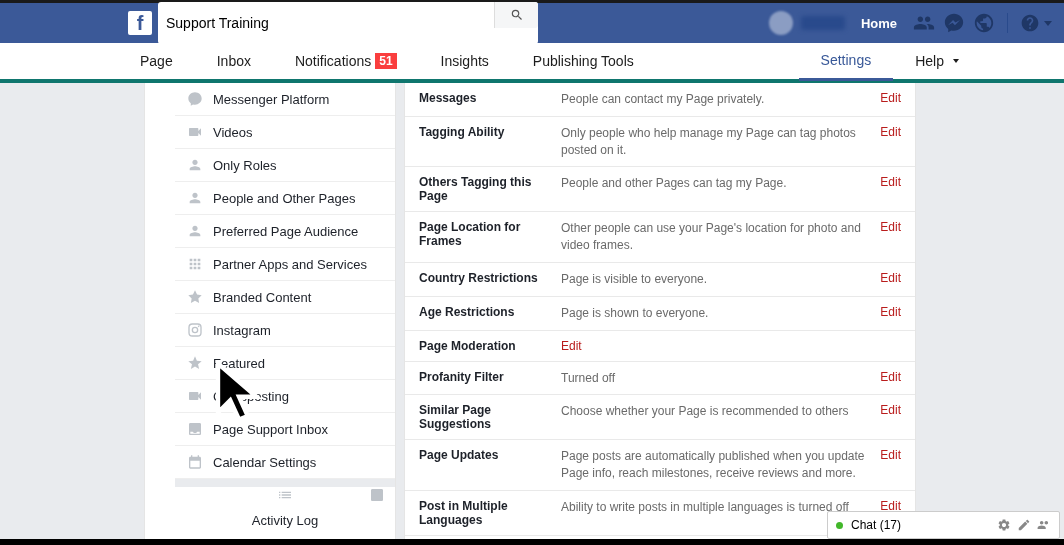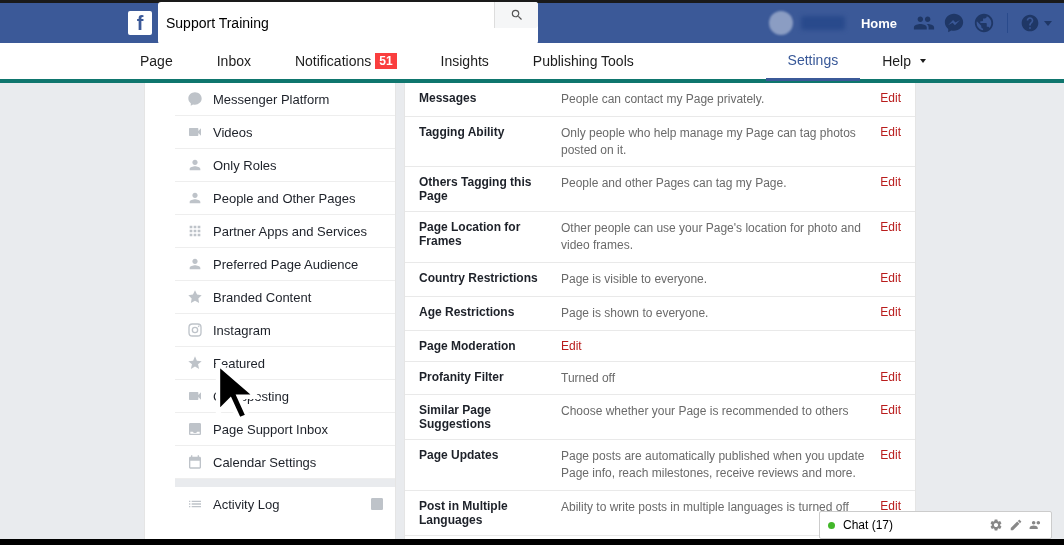--- a/index.html
+++ b/index.html
@@ -17,38 +17,38 @@
 .top-link { color: #fff; font-size: 13px; font-weight: 600; text-decoration: none; padding: 0 8px; }
 .top-icon { width: 22px; height: 22px; fill: #1f3766; cursor: pointer; }
 .help-icon { display:flex; align-items:center; gap:4px; }
 .help-icon svg { fill: #1f3766; }
 .caret-down { width: 0; height: 0; border-left: 4px solid transparent; border-right: 4px solid transparent; border-top: 5px solid #1f3766; }
 
 .nav2 { height: 40px; background: #fff; border-bottom: 4px solid #0f766e; display: flex; align-items: center; padding: 0 0 0 118px; }
 .nav2 a { color: #1d1d1d; font-size: 14px; text-decoration: none; padding: 0 22px; height: 40px; display: flex; align-items: center; cursor: pointer; }
 .nav2 a.active { color: #385898; border-bottom: 3px solid #3b5998; font-weight: 400; }
 .badge { background: #fa3e3e; color: #fff; font-size: 12px; padding: 1px 4px; border-radius: 0; margin-left: 4px; font-weight: 600; }
-.nav2-right { margin-left: auto; display: flex; padding-right: 116px; }
+.nav2-right { margin-left: auto; display: flex; padding-right: 83px; }
 .help-drop { display: flex; align-items: center; gap: 9px; }
 .help-drop .caret-sm { width:0; height:0; border-left:3px solid transparent; border-right:3px solid transparent; border-top:4px solid #1d1d1d; }
 
 .content { display: flex; padding: 0 0 0 144px; }
 .sidebar { width: 252px; background: #fff; border: 1px solid #e5e5e5; border-top: none; }
 .sidebar-item { height: 33px; display: flex; align-items: center; padding: 0 12px; border-bottom: 1px solid #eee; color: #1d2129; font-size: 13px; cursor: pointer; gap: 10px; margin-left: 30px; }
-.sidebar-item.alog { border-top: 8px solid #e9ebee; border-bottom: none; position: relative; height: 42px; }
+.sidebar-item.alog { border-top: 8px solid #e9ebee; border-bottom: none; position: relative; height: 42px; flex-direction: column; }
 .sb-icon { width: 16px; height: 16px; fill: #bec3c9; flex-shrink: 0; }
 .alog-arrow { position: absolute; right: 10px; }
 
 .settings-table { flex: 1; max-width: 512px; background: #fff; border: 1px solid #e5e5e5; border-top: none; margin-left: 8px; }
 .srow { display: flex; padding: 8px 14px; border-bottom: 1px solid #e9e9e9; font-size: 12px; align-items: flex-start; }
 .srow .name { width: 142px; font-weight: 600; color: #1d2129; flex-shrink: 0; }
 .srow .desc { flex: 1; color: #6a6a6a; padding-right: 10px; line-height: 1.4; }
 .srow .edit { color: #b91c1c; cursor: pointer; }
 
-.chatbar { position: absolute; bottom: 6px; right: 12px; height: 28px; background: #fff; border: 1px solid #ccc; border-radius: 2px; display: flex; align-items: center; padding: 0 8px; gap: 8px; font-size: 12px; }
+.chatbar { position: absolute; bottom: 6px; right: 4px; height: 28px; background: #fff; border: 1px solid #ccc; border-radius: 2px; display: flex; align-items: center; padding: 0 8px; gap: 8px; font-size: 12px; }
 .chat-dot { width: 7px; height: 7px; border-radius: 50%; background: #42b72a; }
 .chat-icons { display: flex; gap: 6px; }
 .chat-icons svg { width: 14px; height: 14px; fill: #888; }
 
 .blackbar { position: absolute; bottom: 0; left: 0; right: 0; height: 6px; background: #000; }
 
 .cursor { position: absolute; left: 210px; top: 360px; pointer-events: none; }
 .cursor svg { width: 58px; height: 70px; }
 </style>
 </head>
@@ -126,29 +126,29 @@
         <span>Only Roles</span>
       </div>
     <div class="sidebar-item">
         <svg class="sb-icon" viewBox="0 0 24 24">
           <path d="M12 12c2.21 0 4-1.79 4-4s-1.79-4-4-4-4 1.79-4 4 1.79 4 4 4zm0 2c-2.67 0-8 1.34-8 4v2h16v-2c0-2.66-5.33-4-8-4z"></path>
         </svg>
         <span>People and Other Pages</span>
       </div>
     <div class="sidebar-item">
         <svg class="sb-icon" viewBox="0 0 24 24">
+          <path d="M12 12c2.21 0 4-1.79 4-4s-1.79-4-4-4-4 1.79-4 4 1.79 4 4 4zm0 2c-2.67 0-8 1.34-8 4v2h16v-2c0-2.66-5.33-4-8-4z"></path>
+        </svg>
+        <span>Preferred Page Audience</span>
+      </div>
+    <div class="sidebar-item">
+        <svg class="sb-icon" viewBox="0 0 24 24">
           <path d="M4 8h4V4H4v4zm6 12h4v-4h-4v4zm-6 0h4v-4H4v4zm0-6h4v-4H4v4zm6 0h4v-4h-4v4zm6-10v4h4V4h-4zm-6 4h4V4h-4v4zm6 6h4v-4h-4v4zm0 6h4v-4h-4v4z"></path>
         </svg>
         <span>Partner Apps and Services</span>
-      </div>
-    <div class="sidebar-item">
-        <svg class="sb-icon" viewBox="0 0 24 24">
-          <path d="M12 12c2.21 0 4-1.79 4-4s-1.79-4-4-4-4 1.79-4 4 1.79 4 4 4zm0 2c-2.67 0-8 1.34-8 4v2h16v-2c0-2.66-5.33-4-8-4z"></path>
-        </svg>
-        <span>Preferred Page Audience</span>
       </div>
     <div class="sidebar-item">
         <svg class="sb-icon" viewBox="0 0 24 24">
           <path d="M12 2l3.09 6.26L22 9.27l-5 4.87 1.18 6.88L12 17.77l-6.18 3.25L7 14.14 2 9.27l6.91-1.01L12 2z"></path>
         </svg>
         <span>Branded Content</span>
       </div>
     <div class="sidebar-item">
         <svg class="sb-icon" viewBox="0 0 24 24">
           <rect x="3" y="3" width="18" height="18" rx="5" fill="none" stroke="#bec3c9" stroke-width="2"></rect>

